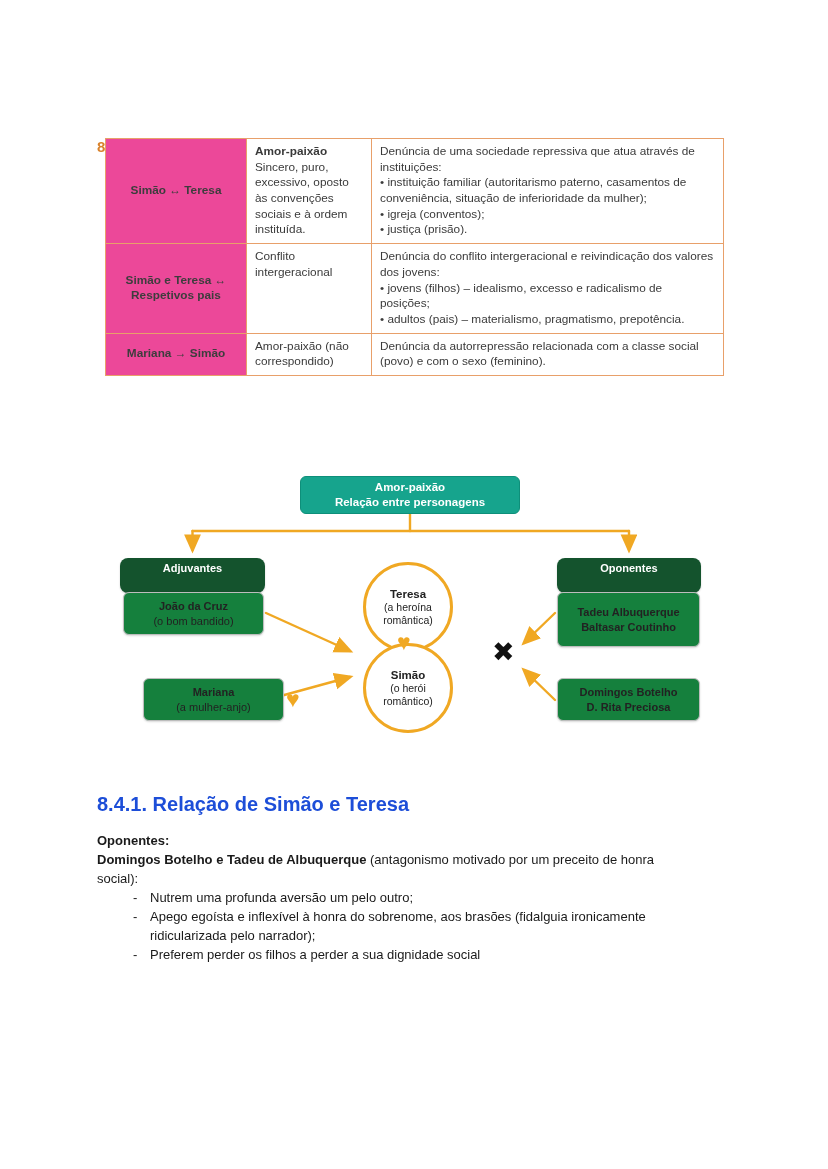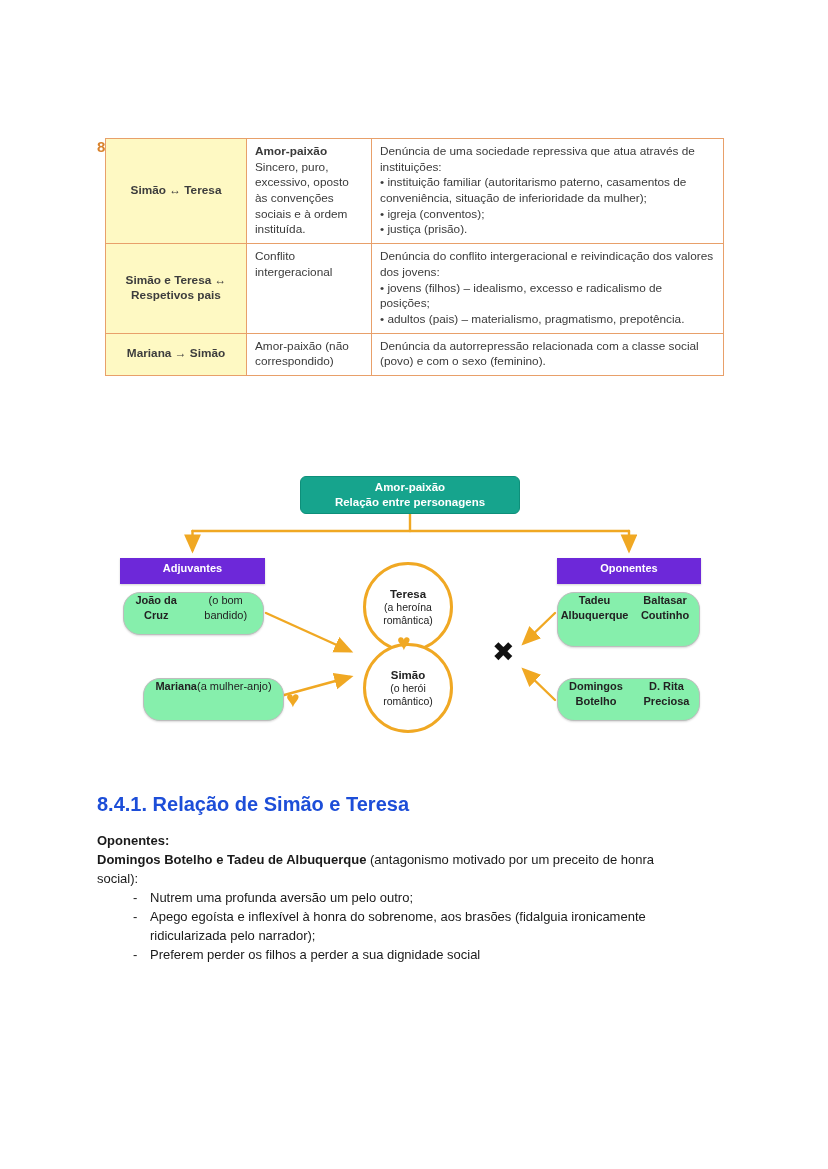--- a/index.html
+++ b/index.html
@@ -9,42 +9,42 @@
   }
   
   .h-orange{position:absolute;left:97px;font-size:15px;font-weight:bold;color:#d9822b;margin-top:40px;}
   
   table.rel{
     position:absolute;left:105px;top:138px;border-collapse:collapse;
     font-size:11.8px;line-height:1.33;color:#3a3a3a;table-layout:fixed;
   }
   table.rel td{border:1px solid #e8a06a;padding:5px 8px;vertical-align:top;background:#fff;}
   table.rel td.who{
-    background:#fef9c3;font-weight:bold;text-align:center;vertical-align:middle;
+    background:#ec4899;font-weight:bold;text-align:center;vertical-align:middle;
     color:#3d3d3d;padding:5px 6px;
   }
   td.what .tt{font-weight:bold;}
   
   .diagram{position:absolute;left:0;top:470px;width:828px;height:265px;}
   .diagram svg{position:absolute;left:0;top:0;z-index:1;}
   .node{position:absolute;z-index:2;box-sizing:border-box;text-align:center;}
   .titlebox{
     left:300px;top:6px;width:220px;height:38px;background:#16a48d;border:1px solid #0e8f7a;
     border-radius:6px;color:#fff;font-weight:bold;display:flex;flex-direction:column;
     justify-content:center;font-size:11.5px;line-height:1.3;
   }
   .hdr{
-    height:26px;line-height:21px;background:#6d28d9;border-radius:0;color:#fff;
+    height:35px;line-height:21px;background:#14532d;border-radius:8px;color:#fff;
     font-weight:bold;font-size:11px;box-shadow:0 1px 2px rgba(0,0,0,.18);
   }
   .hdr.left{left:120px;top:88px;width:145px;}
   .hdr.right{left:557px;top:88px;width:144px;}
   .wbox{
-    background:#86efac;border:1px solid #bdbdbd;border-radius:17px;
-    box-shadow:0 1px 2px rgba(0,0,0,.15);display:flex;flex-direction:row;
+    background:#15803d;border:1px solid #bdbdbd;border-radius:6px;
+    box-shadow:0 1px 2px rgba(0,0,0,.15);display:flex;flex-direction:column;
     justify-content:center;font-size:11px;line-height:1.35;color:#222;
   }
   .wbox .nm{font-weight:bold;}
   .wbox.b-joao{left:123px;top:122px;width:141px;height:43px;}
   .wbox.b-mariana{left:123px;top:208px;width:141px;height:43px;margin-left:20px;}
   .wbox.b-tadeu{left:557px;top:122px;width:143px;height:55px;}
   .wbox.b-domingos{left:557px;top:208px;width:143px;height:43px;}
   .wbox.b-tadeu div,.wbox.b-domingos div{font-weight:bold;}
   .circle{
     width:90px;height:90px;border:3px solid #f0a823;border-radius:50%;background:#fff;

